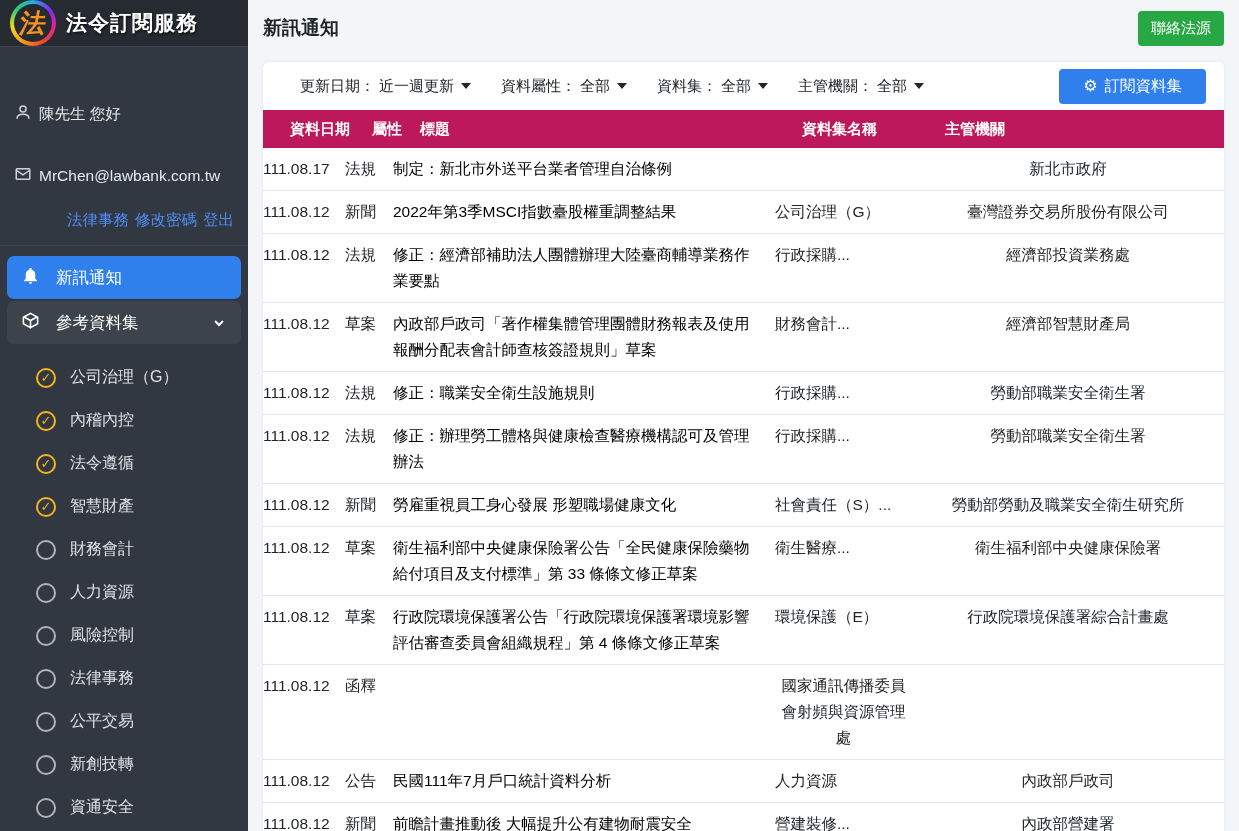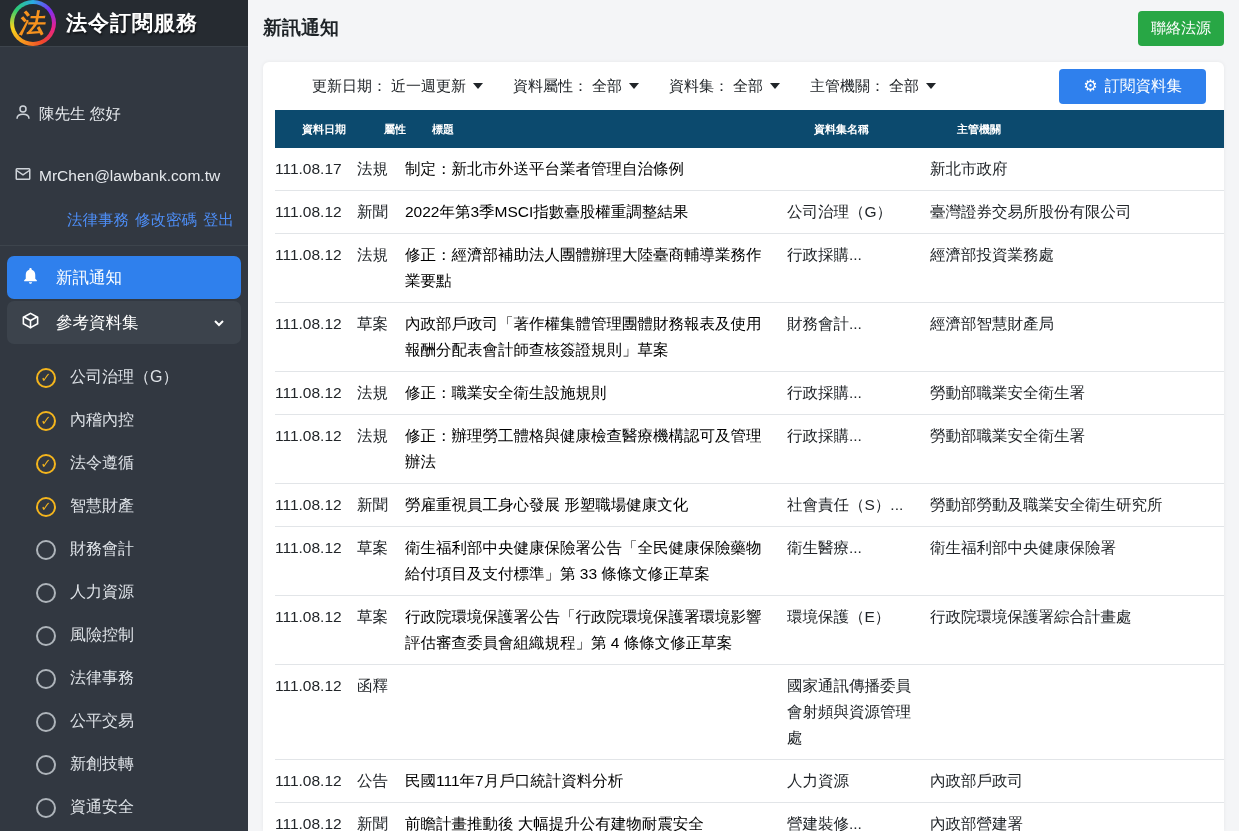--- a/index.html
+++ b/index.html
@@ -39,39 +39,39 @@
   .subscribed .ds-icon { border-color:#f4b51d; }
   .subscribed .ds-check { display:block; }
 
   
   .main { flex:1; height:100%; padding:0 15px; display:flex; flex-direction:column; overflow:hidden; }
   .main-header { height:62px; display:flex; align-items:center; justify-content:space-between; padding:2px 0 8px 0; }
   .page-title { font-size:19px; font-weight:bold; color:#1f2428; }
   .btn-contact { background:#28a745; color:#fff; border:none; border-radius:4px; font-size:15px; padding:8px 13px; cursor:pointer;
     font-family:inherit; }
 
-  .card { background:#fff; border-radius:6px 6px 0 0; box-shadow:0 0 4px rgba(0,0,0,.06); flex:1; overflow:hidden; display:flex; flex-direction:column;padding-left:12px; }
+  .card { background:#fff; border-radius:6px 6px 0 0; box-shadow:0 0 4px rgba(0,0,0,.06); flex:1; overflow:hidden; display:flex; flex-direction:column; }
   .filter-bar { height:48px; min-height:48px; display:flex; align-items:center; gap:30px; padding:0 18px 0 37px; }
   .filter-item { display:flex; align-items:center; font-size:15px; color:#212529; cursor:pointer; }
   .f-label { margin-right:4px; }
   .f-value { margin-right:7px; }
   .caret { width:0; height:0; border-left:5px solid transparent; border-right:5px solid transparent; border-top:6px solid #212529; }
   .btn-subscribe { margin-left:auto; background:#2f80ed; color:#fff; border:none; border-radius:4px; font-size:15.5px;
     padding:7px 24px; display:flex; align-items:center; gap:7px; cursor:pointer; font-family:inherit; }
   .gear { font-size:16px; line-height:1; }
 
   .t-grid { display:grid; grid-template-columns:82px 48px 382px 143px 1fr; padding-left:27px; padding-right:12px; align-items:start; }
-  .t-head { background:#0c4a6e; color:#fff; font-weight:bold; font-size:11px; align-items:center; height:38px; min-height:38px; }
+  .t-head { background:#be185d; color:#fff; font-weight:bold; font-size:15px; align-items:center; height:38px; min-height:38px; }
   .t-head span { line-height:38px; }
   .t-body { flex:1; overflow:hidden; }
   .t-row { border-bottom:1px solid #e2e5e8; padding:8px 0; background:#fff; }
   .cell { font-size:15.5px; line-height:26px; display:block; }
   .cell.title { color:#000000; text-decoration:none; padding-right:16px; cursor:pointer; }
   .cell.dataset { padding-right:10px; }
-  .cell.agency { padding-right:6px; }
+  .cell.agency { padding-right:6px;text-align:center; }
 </style>
 </head>
 <body>
 
 <aside class="sidebar">
   <div class="logo-bar">
     <span class="logo-icon">
         <span class="logo-glyph">法</span>
       </span>
     <span class="app-title">法令訂閱服務</span>

